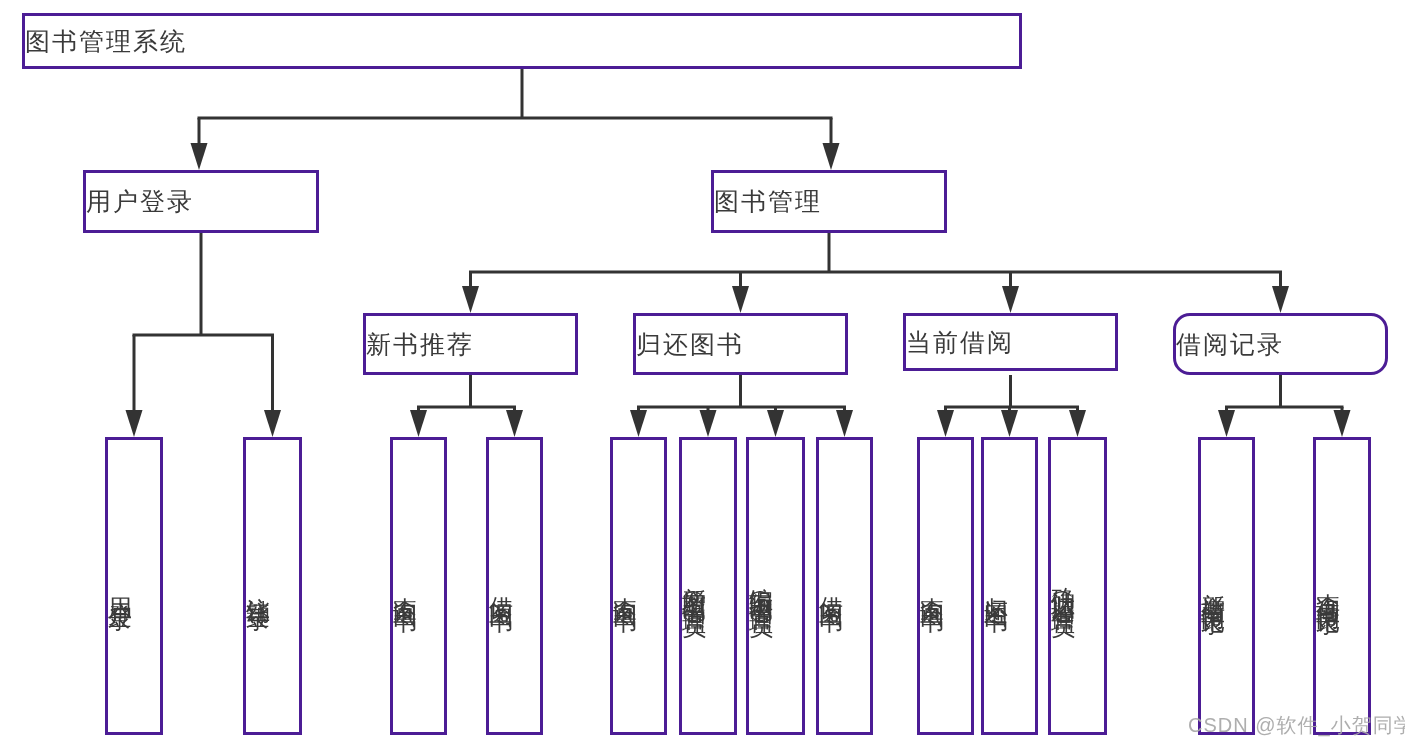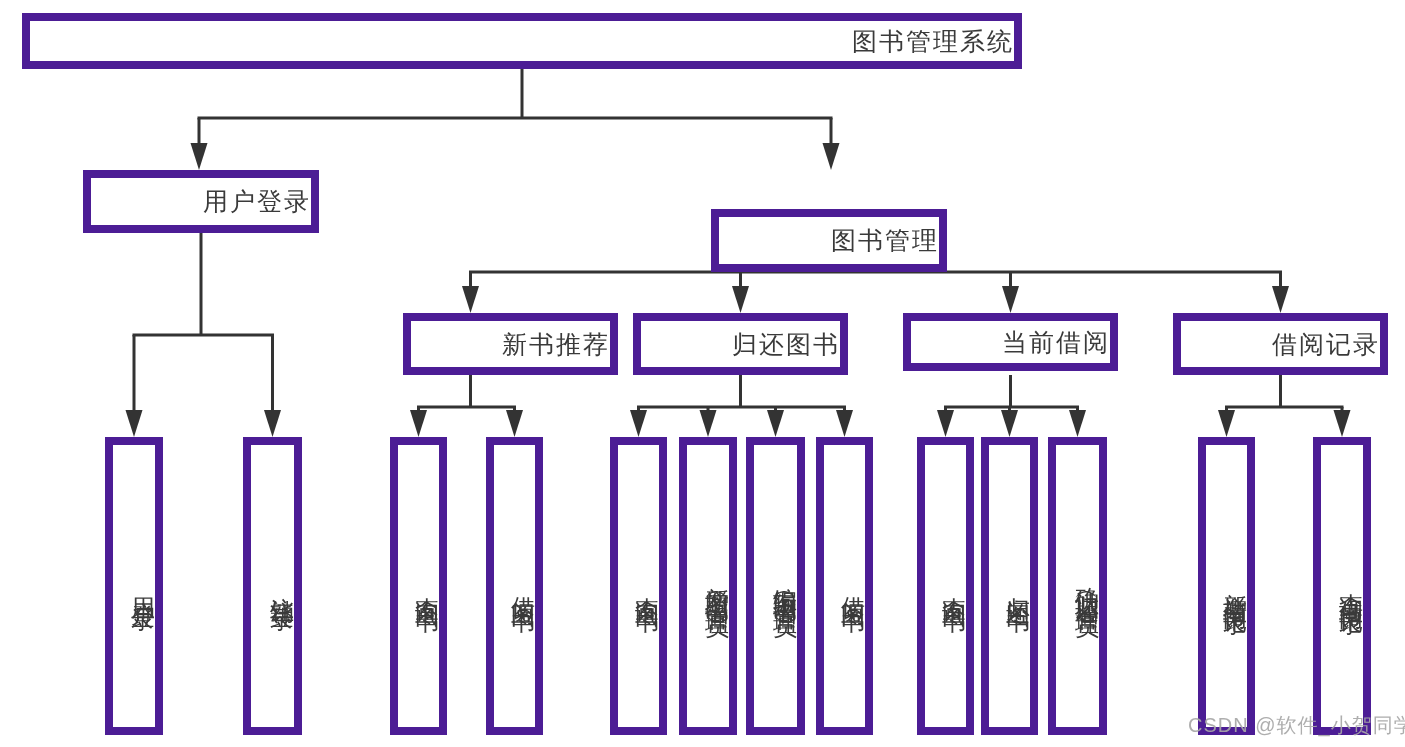--- a/index.html
+++ b/index.html
@@ -12,24 +12,24 @@
     height: 747px;
     background: #ffffff;
     overflow: hidden;
   }
 
   .wires { position: absolute; left: 0; top: 0; }
 
   .box {
     position: absolute;
     background: #ffffff;
-    border: 8px solid #4c1d95;
+    border: 3px solid #4c1d95;
     display: flex;
     align-items: center;
-    justify-content: flex-end;
+    justify-content: flex-start;
     color: #3a3a3a;
     font-size: 25px;
     letter-spacing: 2px;
     white-space: nowrap;
   }
 
   .leaf span {
     writing-mode: vertical-rl;
     text-orientation: mixed;
     font-size: 24px;
@@ -108,34 +108,34 @@
       <polygon points="1333.5,410 1350.5,410 1342,437" fill="#333333"></polygon>
     </svg>
 
   <div class="box" style="left:22px; top:13px; width:1000px; height:56px;">
     <span>图书管理系统</span>
   </div>
 
   <div class="box" style="left:83px; top:170px; width:236px; height:63px;">
     <span>用户登录</span>
   </div>
-  <div class="box" style="left:711px; top:170px; width:236px; height:63px;margin-top:39px;">
+  <div class="box" style="left:711px; top:170px; width:236px; height:63px;">
     <span>图书管理</span>
   </div>
 
-  <div class="box" style="left:363px; top:313px; width:215px; height:62px;margin-left:40px;">
+  <div class="box" style="left:363px; top:313px; width:215px; height:62px;">
     <span>新书推荐</span>
   </div>
   <div class="box" style="left:633px; top:313px; width:215px; height:62px;">
     <span>归还图书</span>
   </div>
   <div class="box" style="left:903px; top:313px; width:215px; height:58px;">
     <span>当前借阅</span>
   </div>
-  <div class="box" style="left:1173px; top:313px; width:215px; height:62px;">
+  <div class="box" style="left:1173px; top:313px; width:215px; height:62px;border-radius:17px;">
     <span>借阅记录</span>
   </div>
 
   <div class="box leaf" style="left:105px; top:437px; width:58px; height:298px;">
     <span>用户登录</span>
   </div>
   <div class="box leaf" style="left:243px; top:437px; width:59px; height:298px;">
     <span>注销登录</span>
   </div>
 

